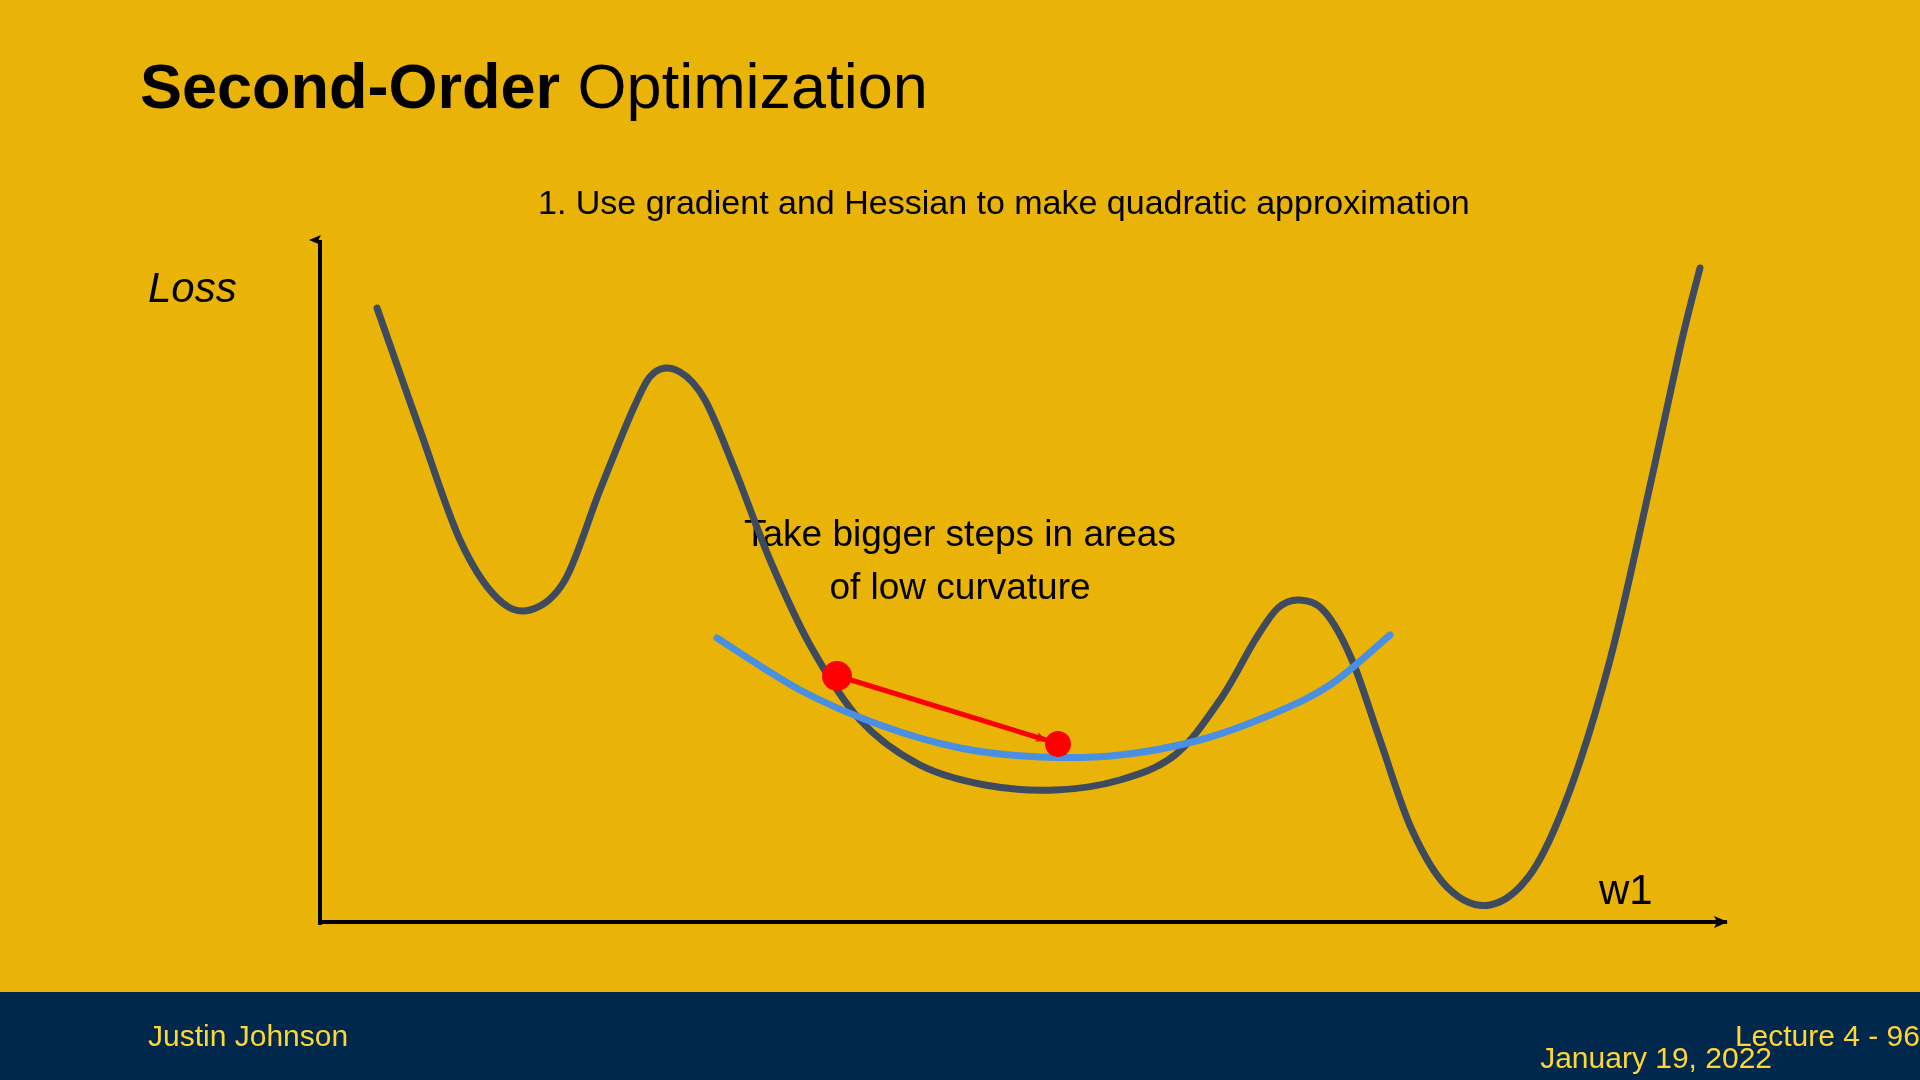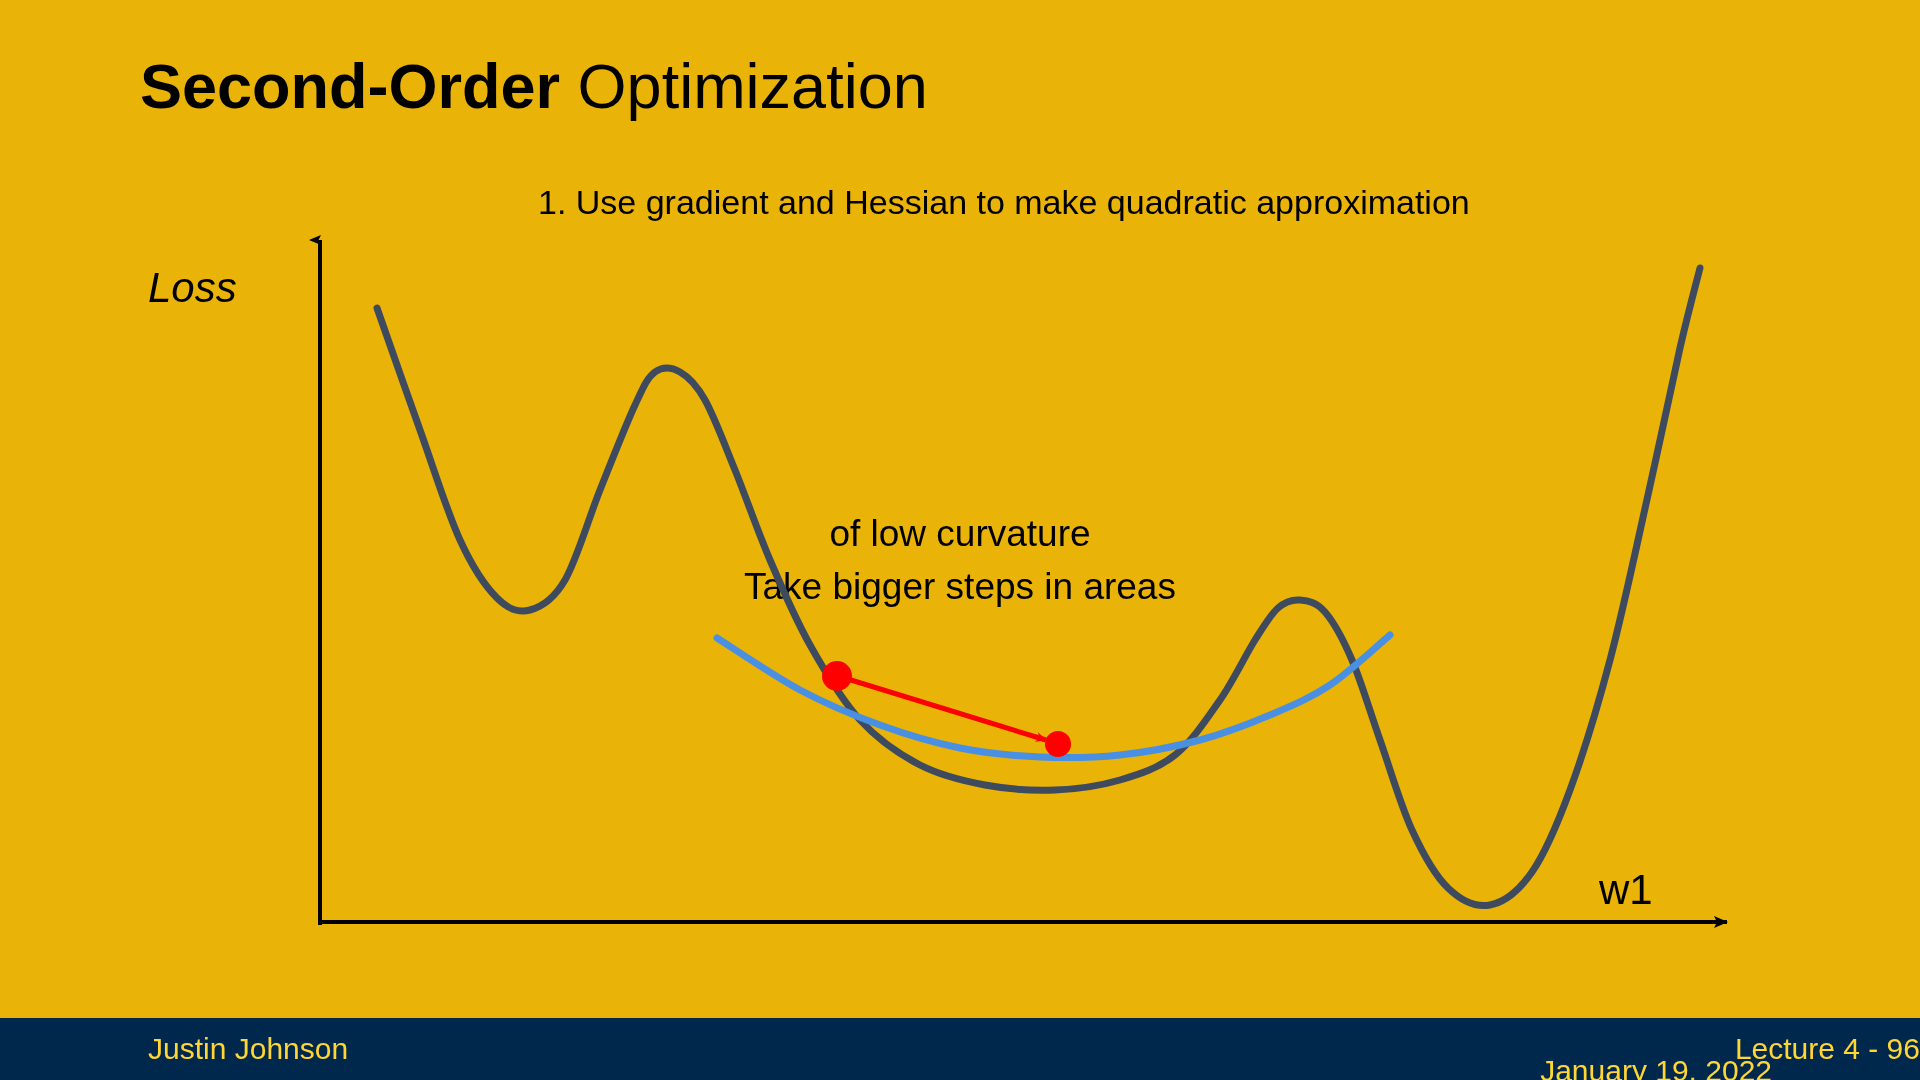--- a/index.html
+++ b/index.html
@@ -79,21 +79,21 @@
     height: 1010px;
     pointer-events: none;
   }
 
   
   .footer {
     position: absolute;
     left: 0;
     bottom: 0;
     width: 1920px;
-    height: 62px;
+    height: 88px;
     background: #00284D;
     display: flex;
     align-items: center;
   }
   .footer .cell {
     font-size: 30px;
     color: #FFD633;
     white-space: nowrap;
     position: absolute;
   }
@@ -111,22 +111,22 @@
   </div>
 
   <div class="steps">
     <span class="step">1. Use gradient and Hessian to make quadratic approximation</span>
   </div>
 
   <div class="axis-label loss-label">Loss</div>
   <div class="axis-label w1-label">w1</div>
 
   <div class="annotation">
+    <span class="ln">Take bigger steps in areas</span>
     <span class="ln">of low curvature</span>
-    <span class="ln">Take bigger steps in areas</span>
   </div>
 
   <svg class="plot" id="plot-svg" viewBox="0 0 1920 1010">
     <defs>
       <marker id="axis-arrow-up" markerWidth="14" markerHeight="14" refX="5" refY="11" orient="auto-start-reverse" markerUnits="userSpaceOnUse">
         <path d="M5,0 L10,12 L5,9.5 L0,12 Z" fill="#000000"></path>
       </marker>
       <marker id="axis-arrow-right" markerWidth="16" markerHeight="16" refX="13" refY="6" orient="auto" markerUnits="userSpaceOnUse">
         <path d="M0,0 L14,6 L0,12 L3,6 Z" fill="#000000"></path>
       </marker>

